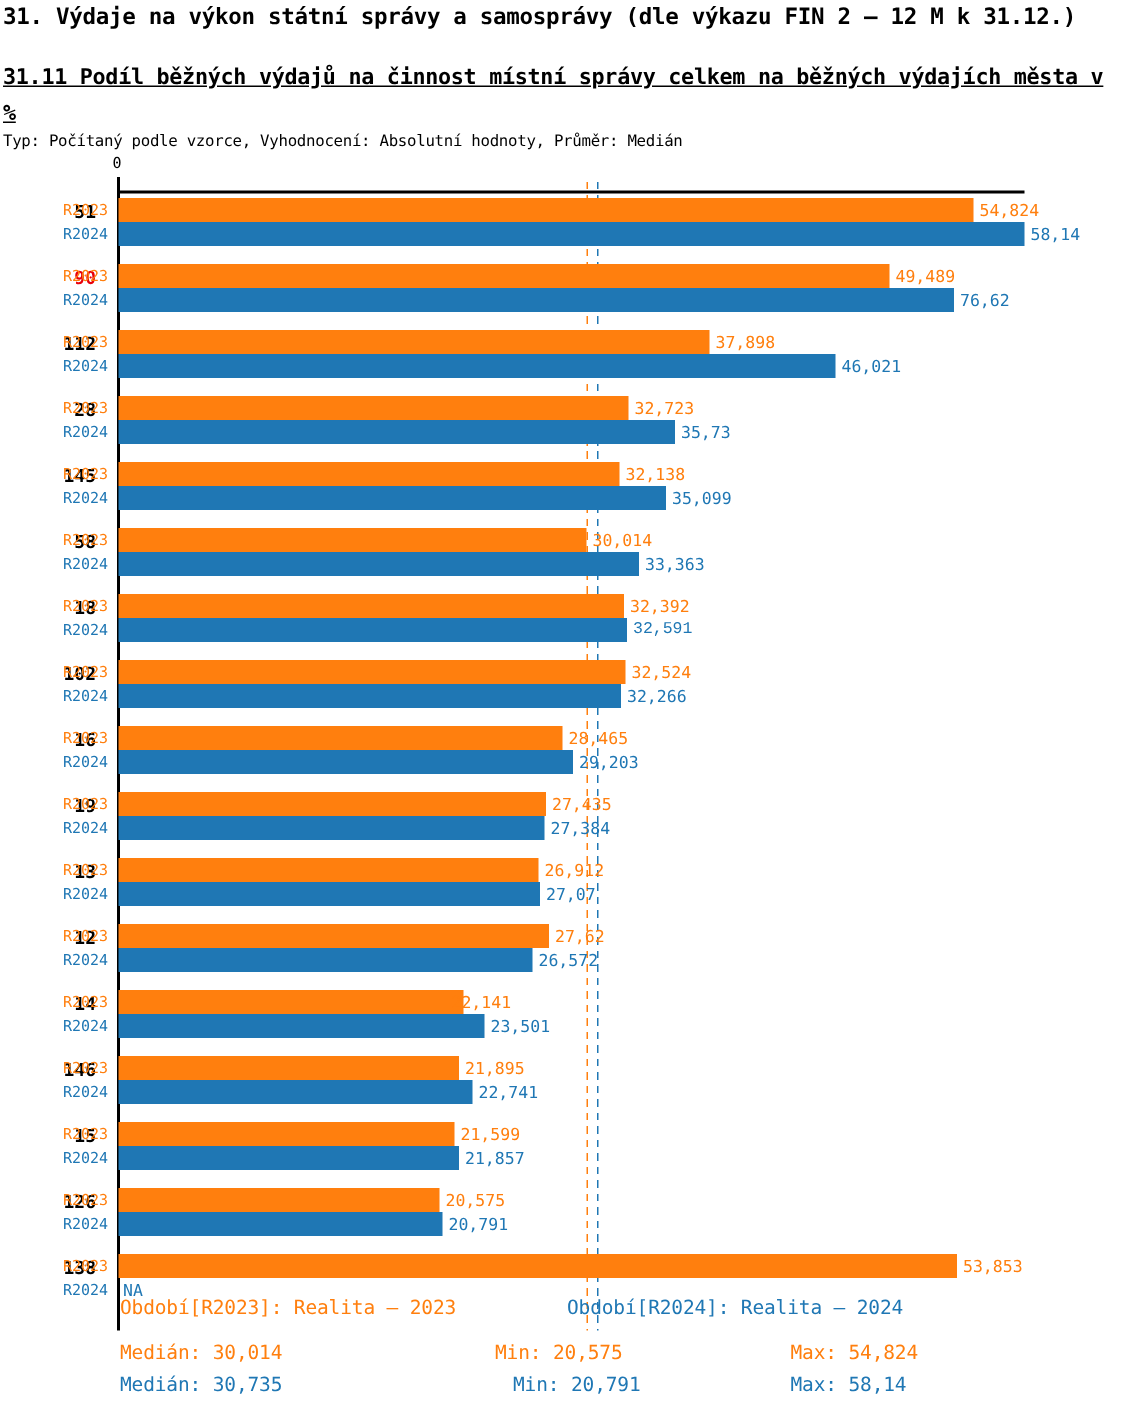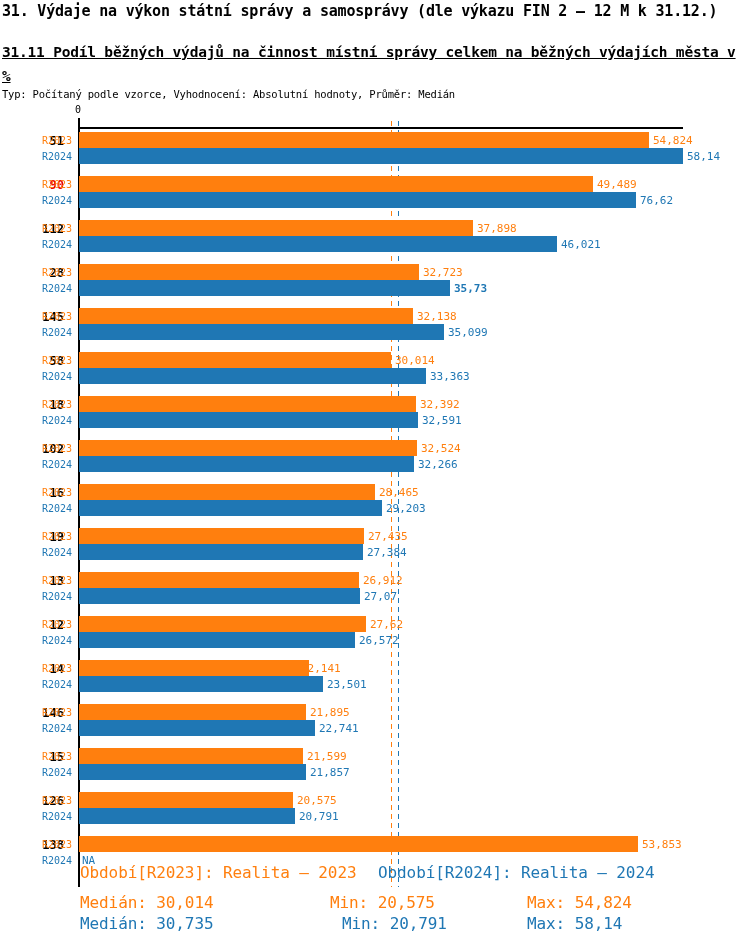--- a/index.html
+++ b/index.html
@@ -127,21 +127,21 @@
     font-size: 11px;
     line-height: 11px;
     white-space: nowrap;
   }
   .bar-value.s2023 { color: #ff7f0e; }
   .bar-value.s2024 { color: #1f77b4; }
 
   
   .foot {
     position: absolute;
-    font-size: 16px;
+    font-size: 13px;
     line-height: 11px;
     white-space: nowrap;
     letter-spacing: -0.1px;
     text-align: center;
   }
   .foot.s2023 { color: #ff7f0e; }
   .foot.s2024 { color: #1f77b4; }
 </style>
 </head>
 <body>
@@ -176,42 +176,42 @@
     <div class="bar-value s2023" style="left: 477px; top: 223px;">37,898</div>
     <div class="series-label s2024" style="left: 42px; top: 239px;">R2024</div>
     <div class="bar s2024" style="left: 79px; top: 236px; width: 478px;"></div>
     <div class="bar-value s2024" style="left: 561px; top: 239px;">46,021</div>
     <div class="group-label" style="left: 0px; width: 64px; top: 267px;">28</div>
     <div class="series-label s2023" style="left: 42px; top: 267px;">R2023</div>
     <div class="bar s2023" style="left: 79px; top: 264px; width: 340px;"></div>
     <div class="bar-value s2023" style="left: 423px; top: 267px;">32,723</div>
     <div class="series-label s2024" style="left: 42px; top: 283px;">R2024</div>
     <div class="bar s2024" style="left: 79px; top: 280px; width: 371px;"></div>
-    <div class="bar-value s2024" style="left: 454px; top: 283px; font-weight: bold;">35,73</div>
+    <div class="bar-value s2024" style="left: 454px; top: 283px;">35,73</div>
     <div class="group-label" style="left: 0px; width: 64px; top: 311px;">145</div>
     <div class="series-label s2023" style="left: 42px; top: 311px;">R2023</div>
     <div class="bar s2023" style="left: 79px; top: 308px; width: 334px;"></div>
     <div class="bar-value s2023" style="left: 417px; top: 311px;">32,138</div>
     <div class="series-label s2024" style="left: 42px; top: 327px;">R2024</div>
     <div class="bar s2024" style="left: 79px; top: 324px; width: 365px;"></div>
     <div class="bar-value s2024" style="left: 448px; top: 327px;">35,099</div>
     <div class="group-label" style="left: 0px; width: 64px; top: 355px;">58</div>
     <div class="series-label s2023" style="left: 42px; top: 355px;">R2023</div>
     <div class="bar s2023" style="left: 79px; top: 352px; width: 312px;"></div>
     <div class="bar-value s2023" style="left: 395px; top: 355px;">30,014</div>
     <div class="series-label s2024" style="left: 42px; top: 371px;">R2024</div>
     <div class="bar s2024" style="left: 79px; top: 368px; width: 347px;"></div>
     <div class="bar-value s2024" style="left: 430px; top: 371px;">33,363</div>
     <div class="group-label" style="left: 0px; width: 64px; top: 399px;">18</div>
     <div class="series-label s2023" style="left: 42px; top: 399px;">R2023</div>
     <div class="bar s2023" style="left: 79px; top: 396px; width: 337px;"></div>
     <div class="bar-value s2023" style="left: 420px; top: 399px;">32,392</div>
     <div class="series-label s2024" style="left: 42px; top: 415px;">R2024</div>
     <div class="bar s2024" style="left: 79px; top: 412px; width: 339px;"></div>
-    <div class="bar-value s2024" style="left: 422px; top: 415px;">32,591</div>
+    <div class="bar-value s2024" style="left: 422px; top: 415px; font-family: Liberation Mono, monospace;">32,591</div>
     <div class="group-label" style="left: 0px; width: 64px; top: 443px;">102</div>
     <div class="series-label s2023" style="left: 42px; top: 443px;">R2023</div>
     <div class="bar s2023" style="left: 79px; top: 440px; width: 338px;"></div>
     <div class="bar-value s2023" style="left: 421px; top: 443px;">32,524</div>
     <div class="series-label s2024" style="left: 42px; top: 459px;">R2024</div>
     <div class="bar s2024" style="left: 79px; top: 456px; width: 335px;"></div>
     <div class="bar-value s2024" style="left: 418px; top: 459px;">32,266</div>
     <div class="group-label" style="left: 0px; width: 64px; top: 487px;">16</div>
     <div class="series-label s2023" style="left: 42px; top: 487px;">R2023</div>
     <div class="bar s2023" style="left: 79px; top: 484px; width: 296px;"></div>

